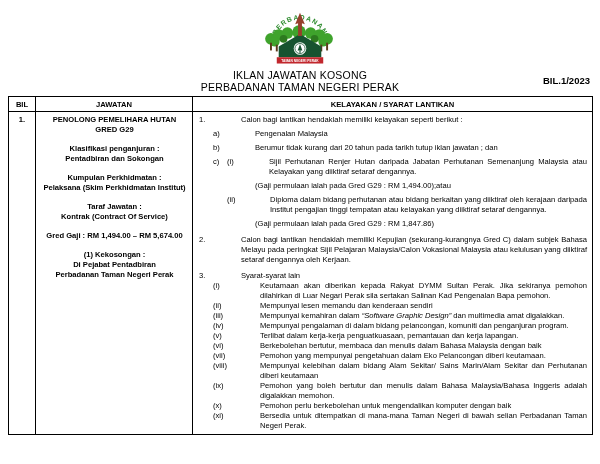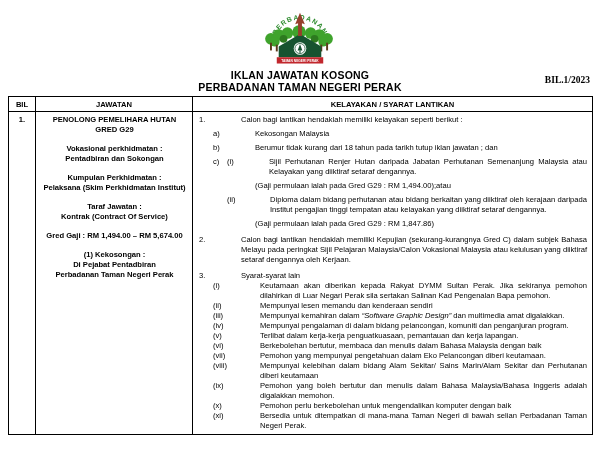--- a/index.html
+++ b/index.html
@@ -6,24 +6,24 @@
   .page{
     position:relative;
     width:600px;height:464px;
     background:#fff;
     font-family:"Liberation Sans","DejaVu Sans",sans-serif;
     color:#000;
     overflow:hidden;
   }
   .logo-wrap{width:100%;text-align:center;padding-top:4px;}
   .titles{text-align:center;line-height:12px;margin-top:1px;}
-  .titles .t1,.titles .t2{font-weight:bold;font-size:10.5px;letter-spacing:.2px;}
+  .titles .t1,.titles .t2{font-weight:normal;font-size:10.5px;letter-spacing:.2px;}
   .ref{
     position:absolute;top:75px;right:10px;
-    font-weight:bold;font-size:9.5px;font-family:Liberation Serif, serif;
+    font-weight:bold;font-size:9.5px;
   }
   table.vac{
     border-collapse:collapse;
     margin:3px 8px 0 8px;
     width:584px;
     table-layout:fixed;
   }
   table.vac th,table.vac td{
     border:1px solid #000;
     padding:0;
@@ -139,21 +139,21 @@
     <tbody>
       <tr>
         <td class="bil-cell">1.</td>
         <td class="jaw-cell">
           <div>
               <div class="jblock">
                 <div>PENOLONG PEMELIHARA HUTAN</div>
                 <div>GRED G29</div>
               </div>
               <div class="jblock">
-                <div>Vokasional perkhidmatan :</div>
+                <div>Klasifikasi penganjuran :</div>
                 <div>Pentadbiran dan Sokongan</div>
               </div>
               <div class="jblock">
                 <div>Kumpulan Perkhidmatan :</div>
                 <div>Pelaksana (Skim Perkhidmatan Institut)</div>
               </div>
               <div class="jblock">
                 <div>Taraf Jawatan :</div>
                 <div>Kontrak (Contract Of Service)</div>
               </div>
@@ -168,25 +168,25 @@
             </div>
         </td>
         <td class="kel-cell">
           <div>
               <div class="k-item l0">
                 <span class="k-marker">1.</span>
                 <div class="k-text">Calon bagi lantikan hendaklah memiliki kelayakan seperti berikut :</div>
               </div>
               <div class="k-item l1 g1">
                 <span class="k-marker">a)</span>
-                <div class="k-text">Kekosongan Malaysia</div>
+                <div class="k-text">Pengenalan Malaysia</div>
               </div>
               <div class="k-item l1 g1">
                 <span class="k-marker">b)</span>
-                <div class="k-text">Berumur tidak kurang dari 18 tahun pada tarikh tutup iklan jawatan ; dan</div>
+                <div class="k-text">Berumur tidak kurang dari 20 tahun pada tarikh tutup iklan jawatan ; dan</div>
               </div>
               <div class="k-item l1 g1">
                 <span class="k-marker">c)</span>
                 <div class="k-inner">
                   <span class="k-marker">(i)</span>
                   <div class="k-text">Sijil Perhutanan Renjer Hutan daripada Jabatan Perhutanan Semenanjung Malaysia atau Kelayakan yang diiktiraf setaraf dengannya.</div>
                 </div>
               </div>
               <div class="k-item l2 g1">
                 <div class="k-text">(Gaji permulaan ialah pada Gred G29 : RM 1,494.00);atau</div>

